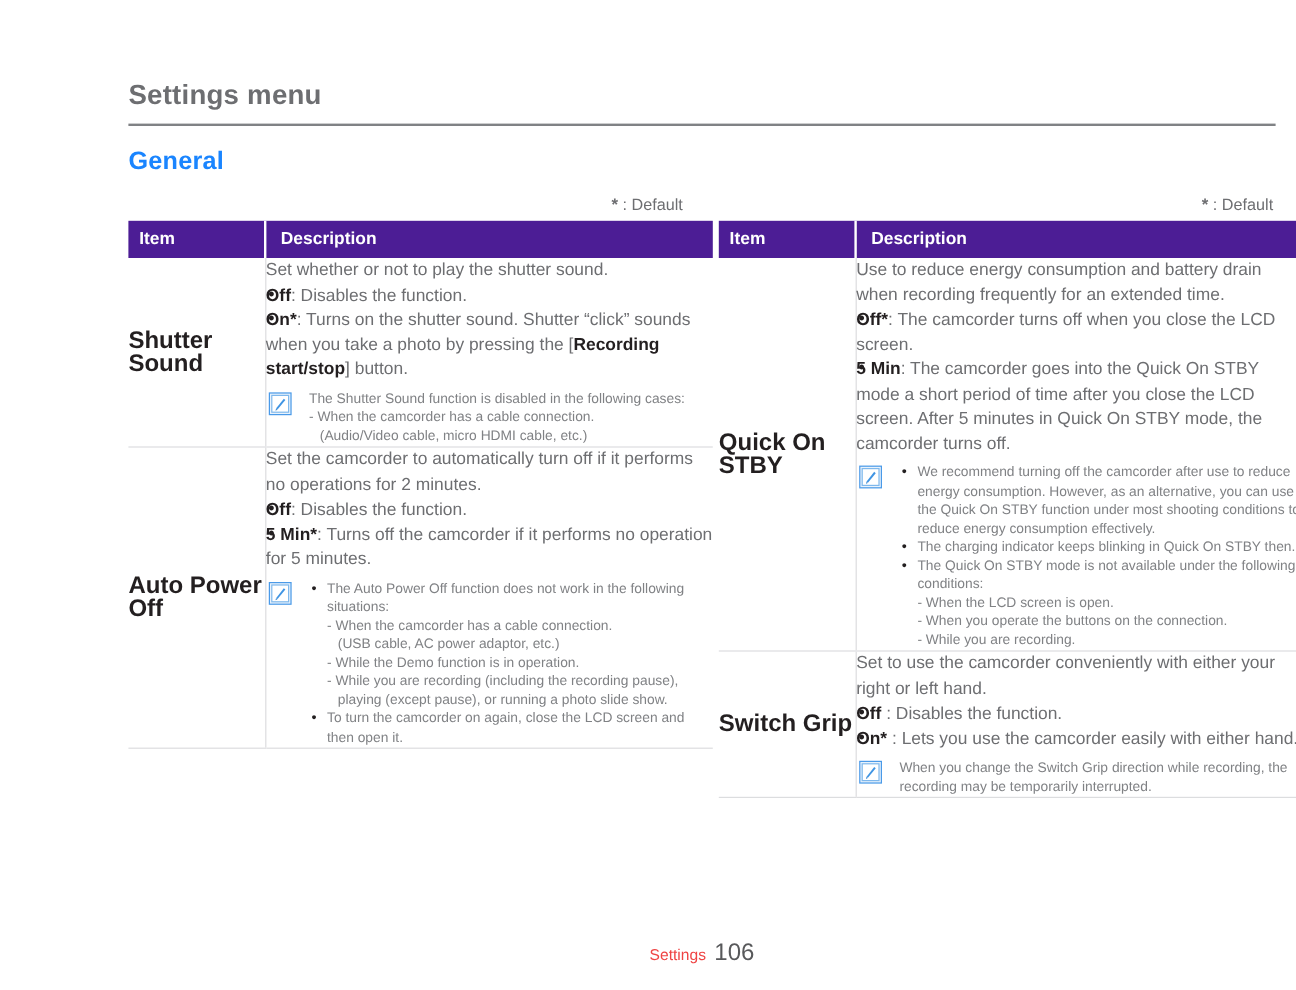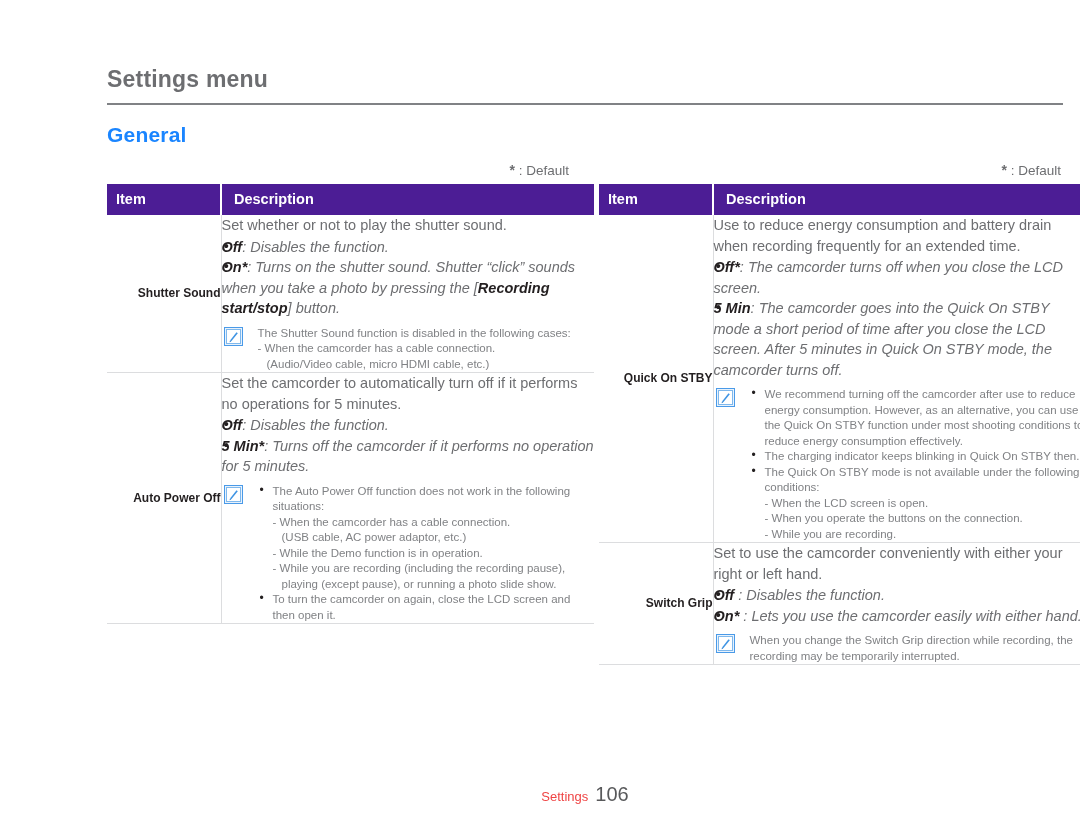--- a/index.html
+++ b/index.html
@@ -97,27 +97,26 @@
   }
 
   table.spec tbody td {
     border-bottom: 1px solid #dcdddf;
     vertical-align: middle;
     padding: 0;
   }
   table.spec tbody tr:first-child td { border-top: none; }
 
   td.item-cell {
-    font-size: 12px;
+    font-size: 20px;
     font-weight: bold;
     color: #231f20;
     padding: 8px 4px 8px 9px;
     line-height: 19px;
     vertical-align: middle;
-    text-align: right;
   }
   td.desc-cell {
     border-left: 1px solid #dcdddf;
     padding: 9px 6px 10px 12px;
     font-size: 14.5px;
     line-height: 20.5px;
     color: #6d6e71;
   }
 
   .desc-lead { margin: 0 0 1px 0; }
@@ -125,21 +124,20 @@
 
   ul.opts {
     list-style: none;
     margin: 0;
     padding: 0;
   }
   ul.opts > li {
     position: relative;
     padding-left: 0;
     margin: 0 0 0 0;
-    font-style: italic;
   }
   ul.opts > li::before {
     content: "\2022";
     position: absolute;
     left: 2px;
     top: -1px;
     color: #231f20;
     font-size: 15px;
   }
 
@@ -257,21 +255,21 @@
               <p class="plain">The Shutter Sound function is disabled in the following cases:</p>
               <p class="sub">- When the camcorder has a cable connection.</p>
               <p class="subwrap">(Audio/Video cable, micro HDMI cable, etc.)</p>
             </div>
           </td>
         </tr>
 
         <tr>
           <td class="item-cell">Auto Power Off</td>
           <td class="desc-cell">
-            <p class="desc-lead">Set the camcorder to automatically turn off if it performs no operations for 5 minutes.</p>
+            <p class="desc-lead">Set the camcorder to automatically turn off if it performs no operations for 2 minutes.</p>
             <ul class="opts">
               <li><b>Off</b><span>: </span><span>Disables the function.</span></li>
               <li><b>5 Min*</b><span>: </span><span>Turns off the camcorder if it performs no operation for 5 minutes.</span></li>
             </ul>
             <div class="note">
               <span class="note-icon">
                 <svg width="17" height="17" viewBox="0 0 17 17" aria-hidden="true">
                   <rect x="1.5" y="1.5" width="14" height="14" fill="#ffffff" stroke="#7fb8ec" stroke-width="1"></rect>
                   <path d="M5 12.5 L11.5 4.2 L12.8 5.3 L6.3 13.2 Z" fill="#3f94e3"></path>
                   <path d="M5 12.6 L4.6 14.2 L6.2 13.4 Z" fill="#2b7cc9"></path>

